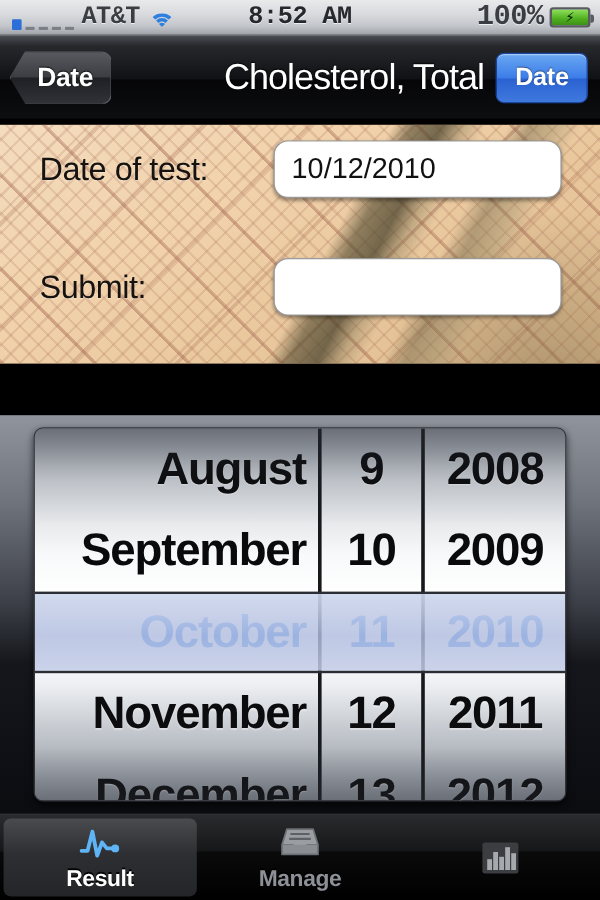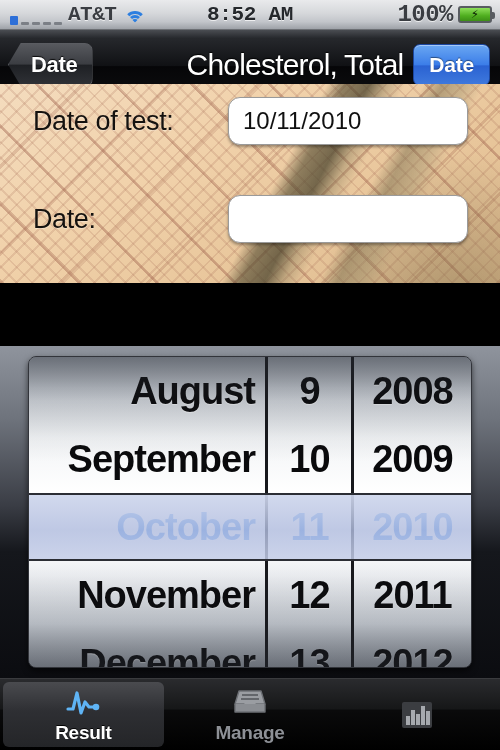--- a/index.html
+++ b/index.html
@@ -87,21 +87,21 @@
     display: flex; align-items: center;
     background: linear-gradient(180deg,#6aa7f2 0%,#3b7de8 50%,#2a62d2 52%,#3f79dd 100%);
     border: 1px solid #1c47a0; border-radius: 7px;
     color: #fff; font-size: 21px; font-weight: bold; letter-spacing: -0.2px;
     text-shadow: 0 -1px 1px rgba(0,0,0,.45);
     box-shadow: inset 0 1px 0 rgba(255,255,255,.4);
   }
 
   
   .form-area {
-    position: absolute; top: 84px; left: 0; width: 500px; height: 199px;
+    position: absolute; top: 104px; left: 0; width: 500px; height: 199px;
     overflow: hidden;
     background:
       radial-gradient(ellipse 200px 260px at 455px 250px, rgba(120,105,70,.55), rgba(120,105,70,0) 70%),
       linear-gradient(118deg, rgba(90,80,55,0) 54%, rgba(86,78,52,.62) 57%, rgba(70,64,42,.72) 61%, rgba(120,110,78,.35) 64%, rgba(0,0,0,0) 67%),
       linear-gradient(118deg, rgba(90,80,55,0) 70%, rgba(110,100,70,.45) 73%, rgba(150,140,105,.35) 77%, rgba(0,0,0,0) 80%),
       repeating-linear-gradient(45deg, rgba(168,110,88,.20) 0 2px, rgba(0,0,0,0) 2px 11px),
       repeating-linear-gradient(-45deg, rgba(168,110,88,.20) 0 2px, rgba(0,0,0,0) 2px 11px),
       repeating-linear-gradient(45deg, rgba(150,85,65,.28) 0 3px, rgba(0,0,0,0) 3px 55px),
       repeating-linear-gradient(-45deg, rgba(150,85,65,.22) 0 3px, rgba(0,0,0,0) 3px 62px),
       linear-gradient(150deg,#f4dcbe 0%,#f1d2ab 35%,#e9c79c 65%,#dcb98d 100%);
@@ -227,24 +227,24 @@
 
   <div class="navbar">
     <div class="backbtn">Date</div>
     <div class="navtitle">Cholesterol, Total</div>
     <div class="donebtn">Date</div>
   </div>
 
   <div class="form-area">
     <div class="row" id="row-date">
       <span class="flabel">Date of test:</span>
-      <span class="finput" placeholder="">10/11/2010</span>
+      <span class="finput" placeholder="">10/12/2010</span>
     </div>
     <div class="row" id="row-value">
-      <span class="flabel">Date:</span>
+      <span class="flabel">Submit:</span>
       <span class="finput" placeholder=""></span>
     </div>
   </div>
 
   <div class="picker-wrap">
     <div class="picker">
       <div class="wheels">
         <div class="wheel month">
           <div class="wcell">August</div>
           <div class="wcell">September</div>

